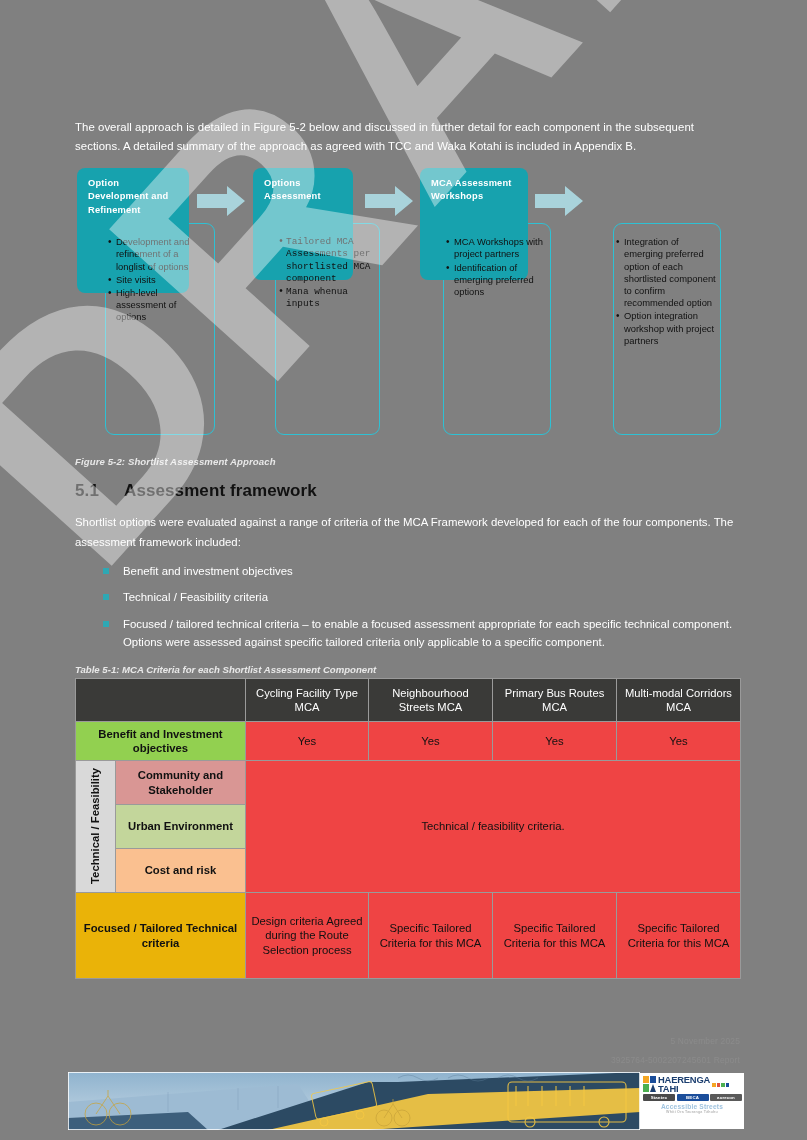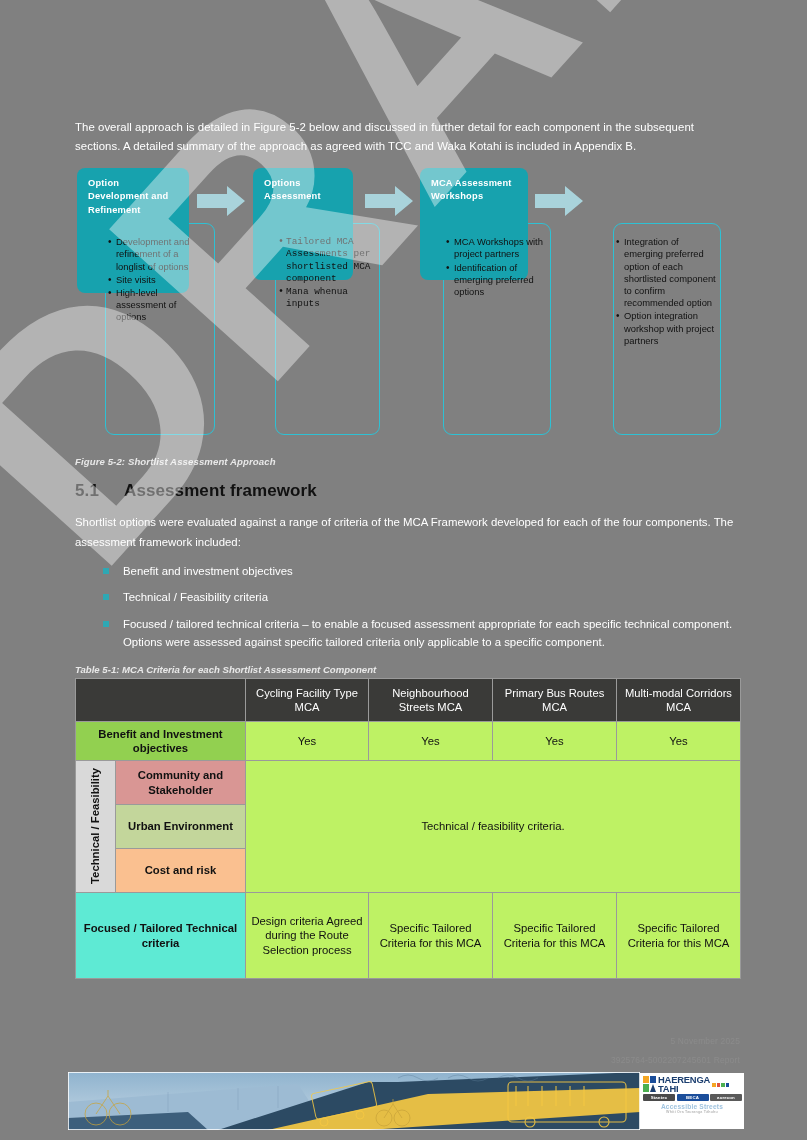--- a/index.html
+++ b/index.html
@@ -174,32 +174,32 @@
   }
   table.mca th.dark {
     background:#3A3A38;
     color:#ffffff;
     font-weight:400;
     font-size:11.2px;
     line-height:1.25;
     padding:7px 4px;
   }
   table.mca th.corner { background:#3A3A38; border:1px solid #9a9a9a; }
-  .cell-data { background:#bef264; color:#111111; font-size:11.3px; line-height:1.28; }
+  .cell-data { background:#ef4444; color:#111111; font-size:11.3px; line-height:1.28; }
   .lbl {
     font-weight:700;
     color:#111111;
     font-size:11.3px;
     line-height:1.25;
   }
   .c-green  { background:#92D050; }
   .c-rose   { background:#D99694; }
   .c-sage   { background:#C3D69B; }
   .c-peach  { background:#FAC090; }
-  .c-blue   { background:#5eead4; }
+  .c-blue   { background:#eab308; }
   .c-grey   { background:#D9D9D9; }
   .vert {
     writing-mode:vertical-rl;
     transform:rotate(180deg);
     white-space:nowrap;
     font-weight:700;
     font-size:11.3px;
     line-height:1.22;
     color:#111111;
   }

